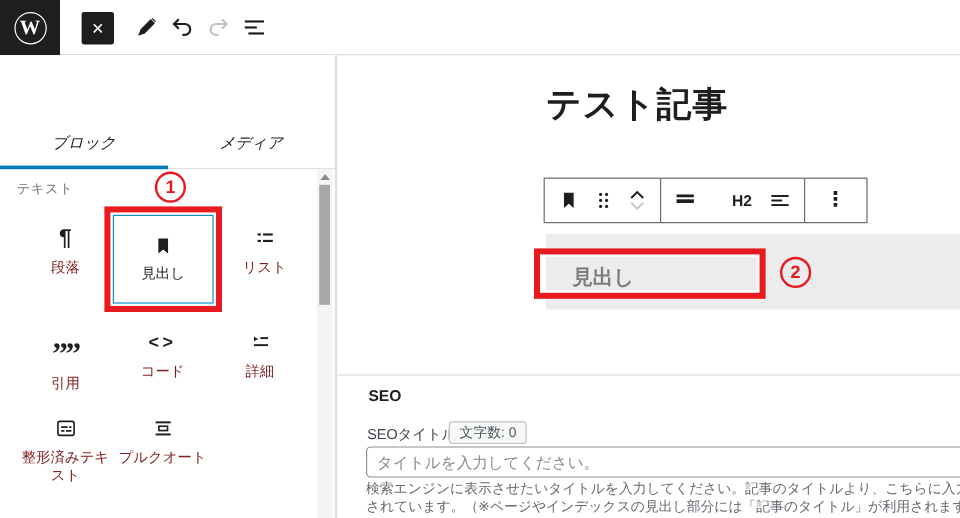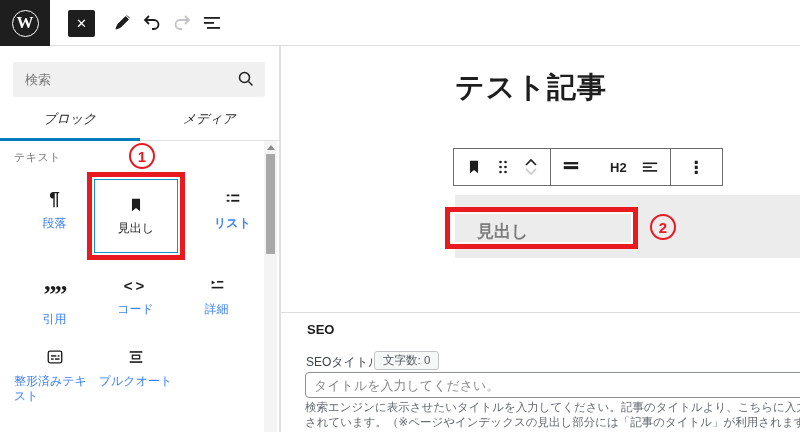--- a/index.html
+++ b/index.html
@@ -21,21 +21,21 @@
   #search-input { position:absolute; left:0; top:0; width:100%; height:100%; background:transparent; border:none; outline:none; padding:0 36px 0 12px; font-size:13px; color:#1e1e1e; font-family:inherit; }
   #search-input::placeholder { color:#757575; opacity:1; }
   #search-icon { position:absolute; right:10px; top:8px; }
   #tabs { left:0; top:51px; width:279px; height:44px; border-bottom:1px solid #e0e0e0; display:flex;font-style:italic; }
   .tab { flex:1; display:flex; align-items:center; justify-content:center; font-size:13px; color:#1e1e1e; cursor:pointer; position:relative; }
   .tab.active::after { content:""; position:absolute; left:0; right:0; bottom:-1px; height:3px; background:#007cba; }
   #section-label { left:14px; top:104px; font-size:11px; color:#757575; letter-spacing:.5px; }
 
   .block-cell { position:absolute; width:81px; display:flex; flex-direction:column; align-items:center; cursor:pointer; }
   .block-cell .bicon { height:26px; display:flex; align-items:center; justify-content:center; color:#1e1e1e; }
-  .block-cell .blabel { margin-top:4px; font-size:12px; color:#3b82f6; text-align:left; line-height:15px; }
+  .block-cell .blabel { margin-top:4px; font-size:12px; color:#7f1d1d; text-align:center; line-height:15px; }
   .glyph-para { font-size:19px; font-weight:bold; }
   .glyph-quote { font-family:"Liberation Serif",serif; font-size:26px; font-weight:bold; line-height:10px; letter-spacing:-2px; margin-top:10px;}
   .glyph-code { font-size:15px; font-weight:bold; letter-spacing:3px; }
 
   
   #frame-heading { left:87px; top:126px; width:98px; height:88px; border:5px solid #e8191f; box-shadow:inset 0 0 0 2px #fff; background:#fff; }
   #cell-heading-inner { position:absolute; left:2px; top:2px; width:84px; height:74px; border:1.5px solid #1391ce; background:#fff; display:flex; flex-direction:column; align-items:center; justify-content:center; cursor:pointer; }
   #cell-heading-inner .blabel { margin-top:6px; font-size:12px; }
 
   .num-circle { position:absolute; width:26px; height:26px; border:2px solid #e8191f; border-radius:50%; color:#e8191f; font-weight:bold; font-size:15px; display:flex; align-items:center; justify-content:center; background:transparent; }
@@ -104,27 +104,20 @@
     <svg width="20" height="20" viewBox="0 0 20 20">
       <rect x="2" y="4" width="16" height="1.8" fill="#1e1e1e"></rect>
       <rect x="2" y="9" width="10" height="1.8" fill="#1e1e1e"></rect>
       <rect x="5" y="14" width="13" height="1.8" fill="#1e1e1e"></rect>
     </svg>
   </div>
 </div>
 
 <div class="abs" id="sidebar">
 
-  <div class="abs" id="search-box">
-    <input id="search-input" type="text" placeholder="検索" style="">
-    <svg id="search-icon" width="18" height="18" viewBox="0 0 18 18">
-      <circle cx="7.5" cy="7.5" r="5" fill="none" stroke="#1e1e1e" stroke-width="1.5"></circle>
-      <line x1="11.5" y1="11.5" x2="15.5" y2="15.5" stroke="#1e1e1e" stroke-width="1.5"></line>
-    </svg>
-  </div>
 
   <div class="abs" id="tabs">
     <div class="tab active">
         <span>ブロック</span>
       </div>
     <div class="tab">
         <span>メディア</span>
       </div>
   </div>
 
@@ -140,21 +133,21 @@
       <svg width="18" height="18" viewBox="0 0 20 20">
         <path d="M5.5 3 h9 v14 l-4.5-3.8 L5.5 17 z" fill="#1e1e1e"></path>
       </svg>
       <div class="blabel">見出し</div>
     </div>
   </div>
   <div class="num-circle" style="left:129px; top:97px;">
     <span>1</span>
   </div>
 
-  <div class="block-cell" style="left:192px; top:140px;font-weight:bold;">
+  <div class="block-cell" style="left:180px; top:140px;">
     <div class="bicon">
       <svg width="18" height="18" viewBox="0 0 20 20">
         <rect x="3" y="5" width="3" height="2" fill="#1e1e1e"></rect>
           <rect x="8" y="5" width="9" height="2" fill="#1e1e1e"></rect>
         <rect x="3" y="11" width="3" height="2" fill="#1e1e1e"></rect>
           <rect x="8" y="11" width="9" height="2" fill="#1e1e1e"></rect>
       </svg>
     </div>
     <div class="blabel">リスト</div>
   </div>

